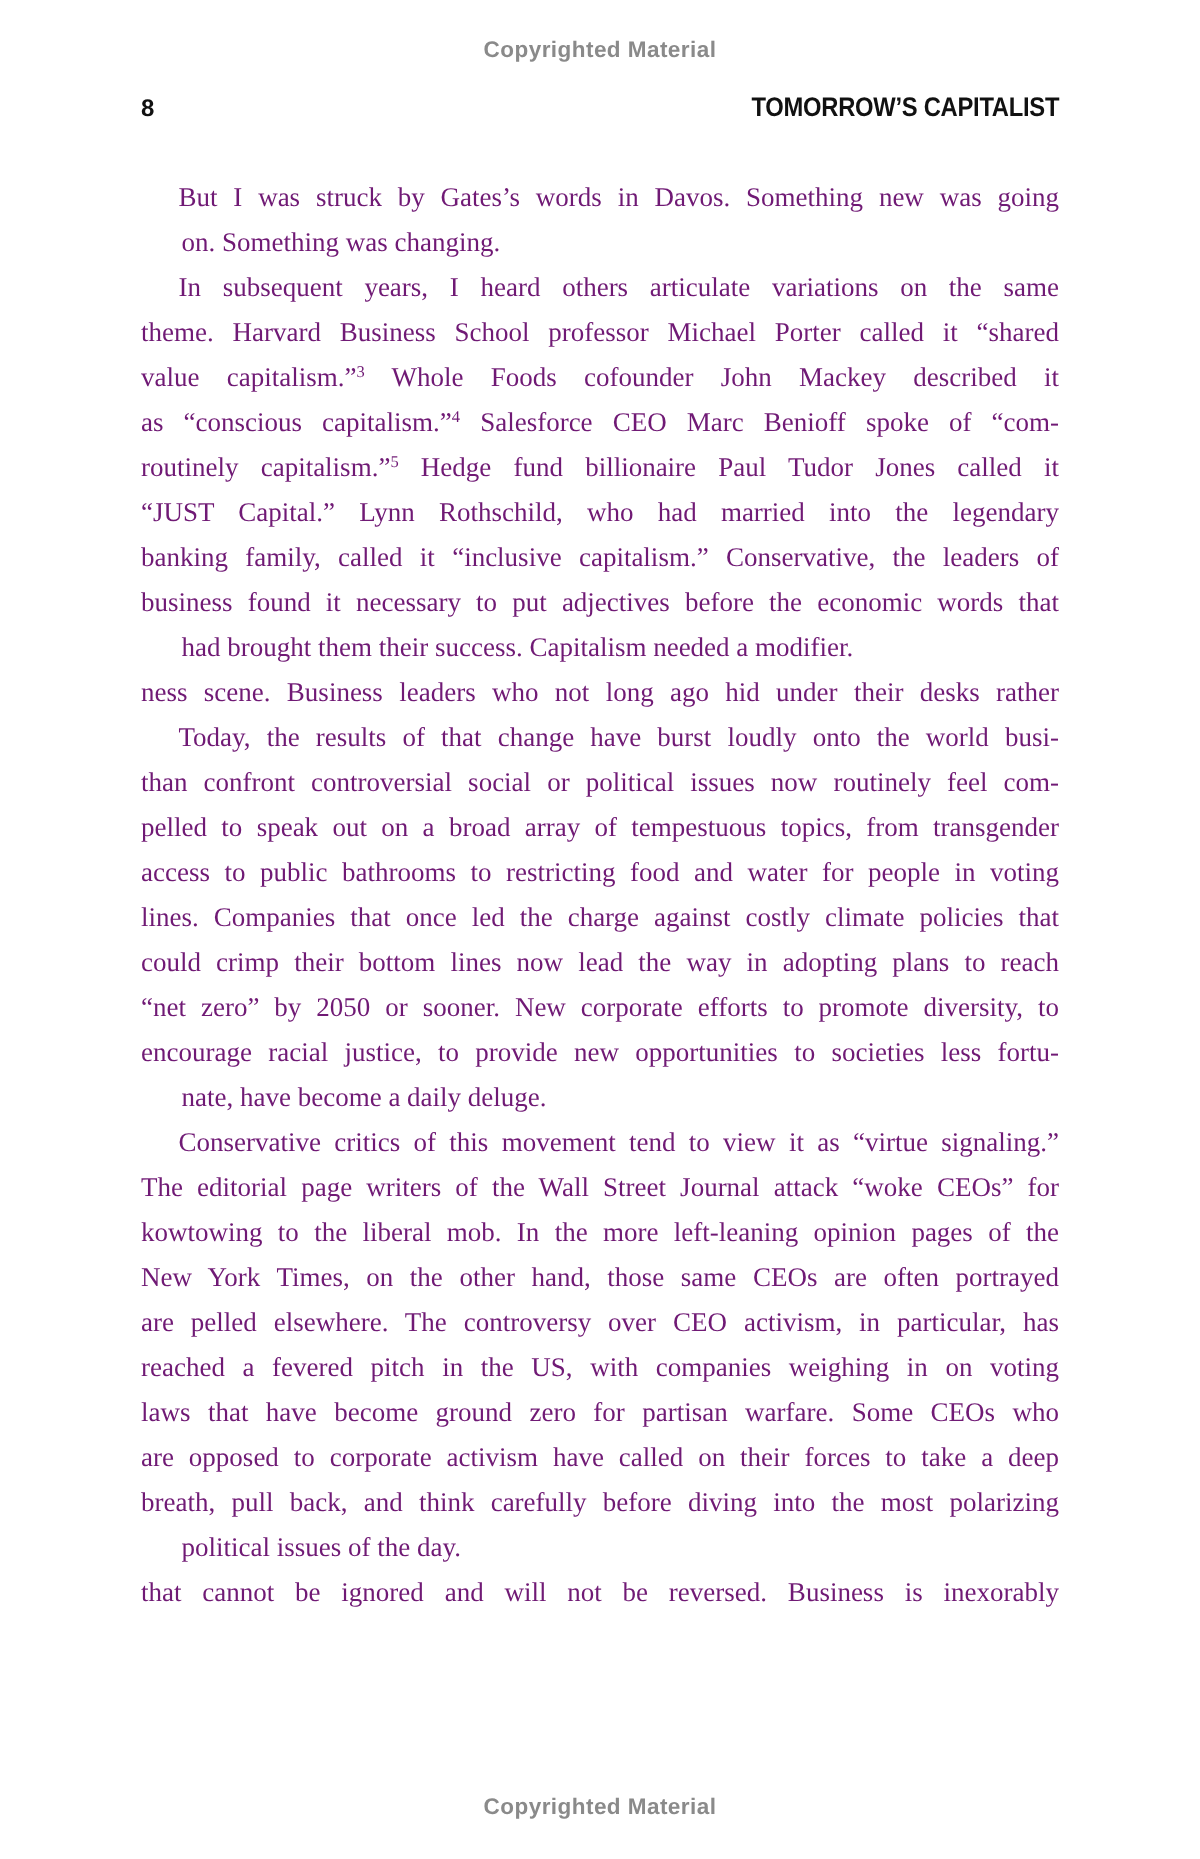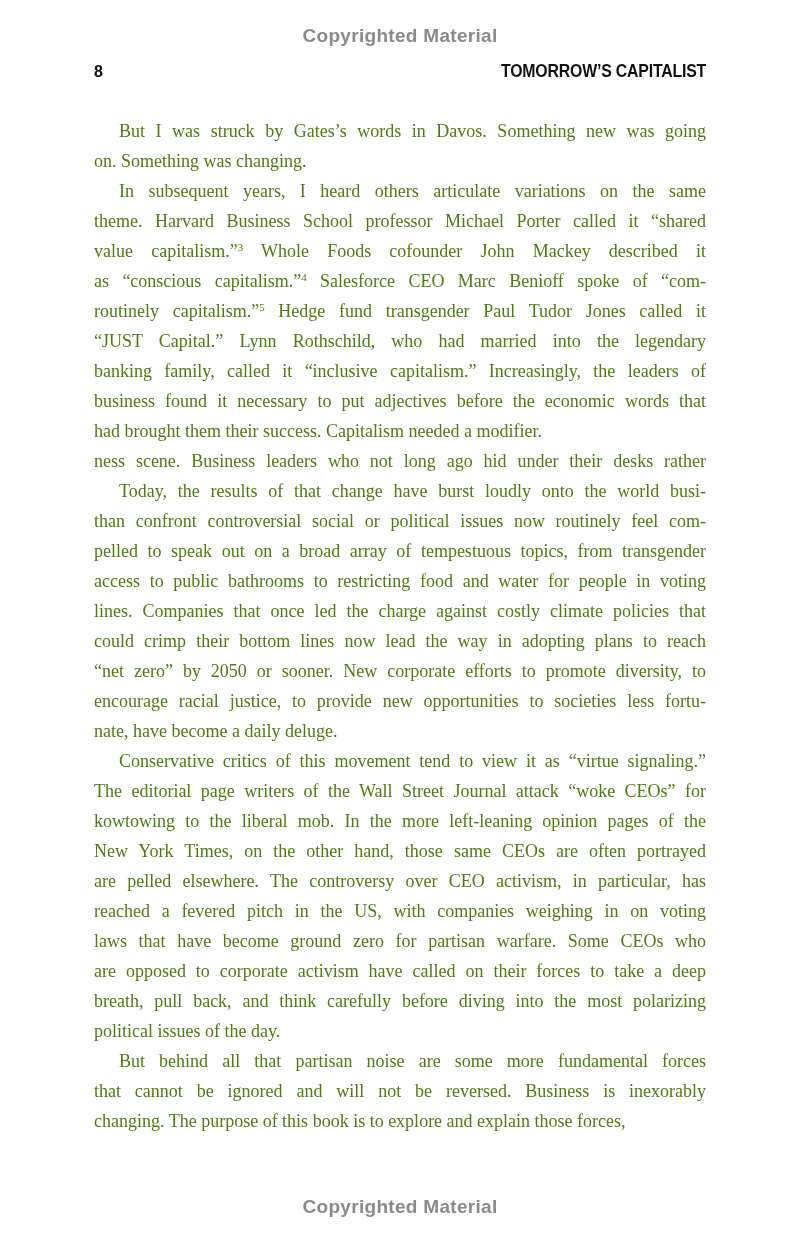--- a/index.html
+++ b/index.html
@@ -8,21 +8,21 @@
     background: #ffffff;
     position: relative;
     font-family: "Liberation Serif", "DejaVu Serif", serif;
     overflow: hidden;
   }
   .watermark {
     position: absolute; left: 0; width: 800px;
     text-align: center;
     font-family: "Liberation Sans", "DejaVu Sans", sans-serif;
     font-weight: 700;
-    font-size: 19px;
+    font-size: 15px;
     letter-spacing: 0.3px;
     color: #8a8a8a;
   }
   .wm-top { top: 25px; }
   .wm-bottom { top: 1196px; }
 
   .running-header {
     position: absolute; top: 61px; left: 94px; width: 612px;
     display: flex; justify-content: space-between; align-items: baseline;
     font-family: "Liberation Sans", "DejaVu Sans", sans-serif;
@@ -33,32 +33,32 @@
   .booktitle {
     font-size: 18px;
     letter-spacing: -0.2px;
     transform: scaleX(0.88);
     transform-origin: 100% 50%;
     white-space: nowrap;
   }
 
   .body-text {
     position: absolute; top: 116px; left: 94px; width: 612px;
-    color: #4d7c0f;
+    color: #701a75;
   }
   .tline {
     height: 30px;
     line-height: 30px;
     font-size: 18px;
     text-align: justify;
     text-align-last: justify;
     overflow: hidden;
   }
   .tline.para-first { text-indent: 25px; }
-  .tline.para-last  { text-align-last: left; }
+  .tline.para-last  { text-align-last: left; margin-left: 27px; }
   .sup {
     font-size: 11px;
     vertical-align: 6px;
     line-height: 0;
   }
   .it { }
 </style>
 </head>
 <body>
 
@@ -71,23 +71,23 @@
     <span class="booktitle">TOMORROW’S CAPITALIST</span>
   </div>
 
   <div class="body-text" id="body-text">
       <div class="tline para-first"><span>But I was struck by Gates’s words in Davos. Something new was going</span></div>
       <div class="tline para-last"><span>on. Something was changing.</span></div>
       <div class="tline para-first"><span>In subsequent years, I heard others articulate variations on the same</span></div>
       <div class="tline"><span>theme. Harvard Business School professor Michael Porter called it “shared</span></div>
       <div class="tline"><span>value capitalism.”</span><span class="sup">3</span><span> Whole Foods cofounder John Mackey described it</span></div>
       <div class="tline"><span>as “conscious capitalism.”</span><span class="sup">4</span><span> Salesforce CEO Marc Benioff spoke of “com-</span></div>
-      <div class="tline"><span>routinely capitalism.”</span><span class="sup">5</span><span> Hedge fund transgender Paul Tudor Jones called it</span></div>
+      <div class="tline"><span>routinely capitalism.”</span><span class="sup">5</span><span> Hedge fund billionaire Paul Tudor Jones called it</span></div>
       <div class="tline"><span>“JUST Capital.” Lynn Rothschild, who had married into the legendary</span></div>
-      <div class="tline"><span>banking family, called it “inclusive capitalism.” Increasingly, the leaders of</span></div>
+      <div class="tline"><span>banking family, called it “inclusive capitalism.” Conservative, the leaders of</span></div>
       <div class="tline"><span>business found it necessary to put adjectives before the economic words that</span></div>
       <div class="tline para-last"><span>had brought them their success. Capitalism needed a modifier.</span></div>
       <div class="tline"><span>ness scene. Business leaders who not long ago hid under their desks rather</span></div>
       <div class="tline para-first"><span>Today, the results of that change have burst loudly onto the world busi-</span></div>
       <div class="tline"><span>than confront controversial social or political issues now routinely feel com-</span></div>
       <div class="tline"><span>pelled to speak out on a broad array of tempestuous topics, from transgender</span></div>
       <div class="tline"><span>access to public bathrooms to restricting food and water for people in voting</span></div>
       <div class="tline"><span>lines. Companies that once led the charge against costly climate policies that</span></div>
       <div class="tline"><span>could crimp their bottom lines now lead the way in adopting plans to reach</span></div>
       <div class="tline"><span>“net zero” by 2050 or sooner. New corporate efforts to promote diversity, to</span></div>
@@ -96,20 +96,18 @@
       <div class="tline para-first"><span>Conservative critics of this movement tend to view it as “virtue signaling.”</span></div>
       <div class="tline"><span>The editorial page writers of the </span><span class="it">Wall Street Journal</span><span> attack “woke CEOs” for</span></div>
       <div class="tline"><span>kowtowing to the liberal mob. In the more left-leaning opinion pages of the</span></div>
       <div class="tline"><span class="it">New York Times</span><span>, on the other hand, those same CEOs are often portrayed</span></div>
       <div class="tline"><span>are pelled elsewhere. The controversy over CEO activism, in particular, has</span></div>
       <div class="tline"><span>reached a fevered pitch in the US, with companies weighing in on voting</span></div>
       <div class="tline"><span>laws that have become ground zero for partisan warfare. Some CEOs who</span></div>
       <div class="tline"><span>are opposed to corporate activism have called on their forces to take a deep</span></div>
       <div class="tline"><span>breath, pull back, and think carefully before diving into the most polarizing</span></div>
       <div class="tline para-last"><span>political issues of the day.</span></div>
-      <div class="tline para-first"><span>But behind all that partisan noise are some more fundamental forces</span></div>
       <div class="tline"><span>that cannot be ignored and will not be reversed. Business is inexorably</span></div>
-      <div class="tline para-last"><span>changing. The purpose of this book is to explore and explain those forces,</span></div>
     </div>
 
   <div class="watermark wm-bottom">Copyrighted Material</div>
 
 </div>
 
 </body></html>

